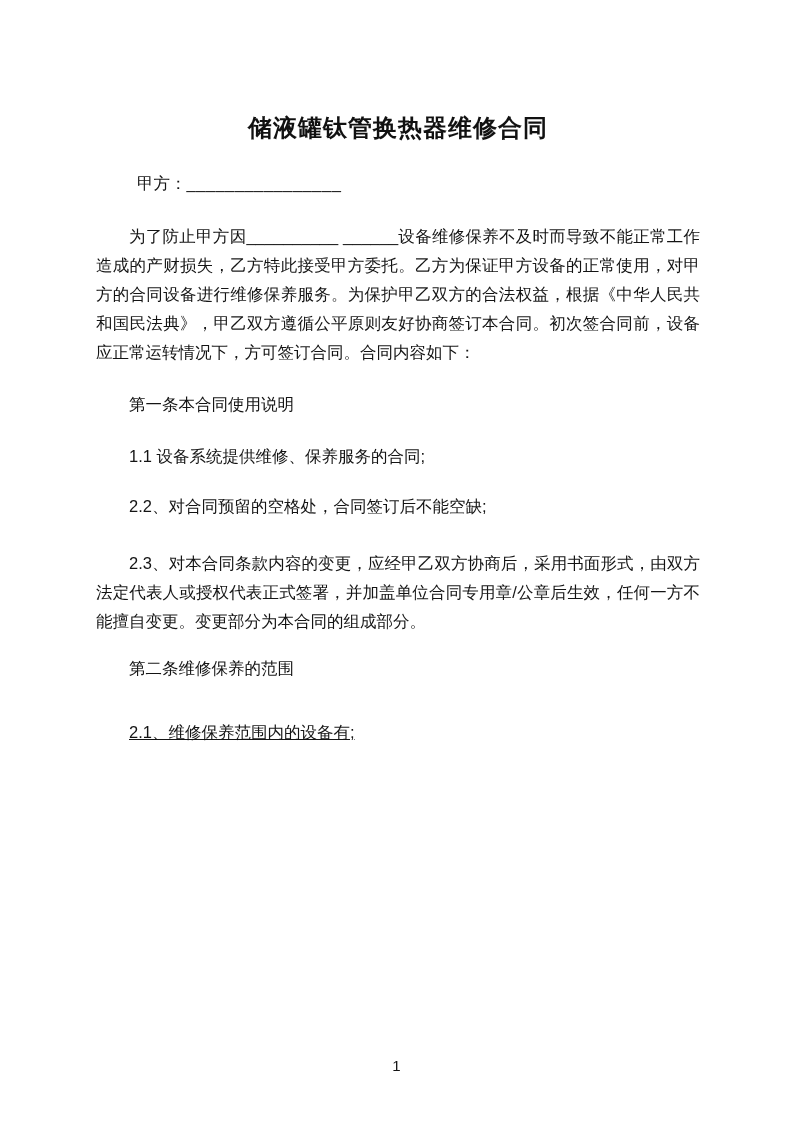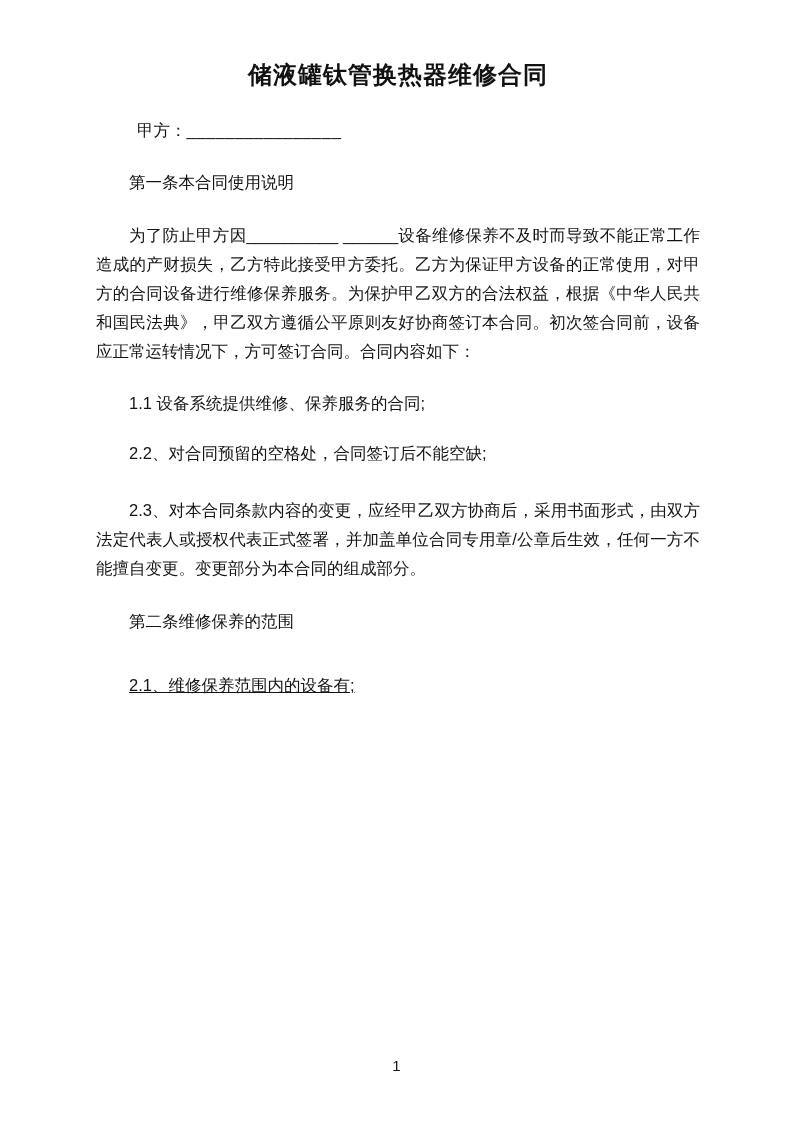--- a/index.html
+++ b/index.html
@@ -6,60 +6,60 @@
   .page {
     width:793px; height:1122px;
     background:#ffffff; color:#141414;
     font-family:"Liberation Sans","DejaVu Sans",sans-serif;
     font-size:16.5px; line-height:29px;
     padding:0 93px 0 96px;
     box-sizing:border-box;
     position:relative; overflow:hidden;
   }
   .doc-title {
-    margin:0; padding-top:59px;
+    margin:0; padding-top:112px;
     font-size:24px; font-weight:bold;
     line-height:32px; text-align:center;
     letter-spacing:1px; color:#111;
   }
   .party-row { margin:25px 0 0 41px; white-space:nowrap; }
   .party-row.first { }
   .blank-line { letter-spacing:0.5px; }
   .para {
     margin:24px 0 0 0;
     text-indent:33px;
     text-align:justify;
     word-break:break-all;
   }
   .para.heading { text-align:left; }
   .m23 { margin-top:23px; }
   .m21 { margin-top:21px; }
   .m28 { margin-top:28px; }
-  .m18 { margin-top:24px; }
+  .m18 { margin-top:18px; }
   .m22 { margin-top:35px;text-decoration:underline; }
   .page-number {
     position:absolute; left:0; right:0; bottom:47px;
     text-align:center; font-size:15px; line-height:18px; color:#141414;
   }
 </style>
 </head>
 <body>
 
 <div class="page">
 
   <h1 class="doc-title">储液罐钛管换热器维修合同</h1>
 
   <div class="party-row first">
     <span>甲方：</span><span class="blank-line">________________</span>
   </div>
 
 
+  <p class="para">为了防止甲方因__________ ______设备维修保养不及时而导致不能正常工作造成的产财损失，乙方特此接受甲方委托。乙方为保证甲方设备的正常使用，对甲方的合同设备进行维修保养服务。为保护甲乙双方的合法权益，根据《中华人民共和国民法典》，甲乙双方遵循公平原则友好协商签订本合同。初次签合同前，设备应正常运转情况下，方可签订合同。合同内容如下：</p>
+
   <p class="para heading m23">第一条本合同使用说明</p>
-
-  <p class="para">为了防止甲方因__________ ______设备维修保养不及时而导致不能正常工作造成的产财损失，乙方特此接受甲方委托。乙方为保证甲方设备的正常使用，对甲方的合同设备进行维修保养服务。为保护甲乙双方的合法权益，根据《中华人民共和国民法典》，甲乙双方遵循公平原则友好协商签订本合同。初次签合同前，设备应正常运转情况下，方可签订合同。合同内容如下：</p>
 
   <p class="para m23">1.1 设备系统提供维修、保养服务的合同;</p>
 
   <p class="para m21">2.2、对合同预留的空格处，合同签订后不能空缺;</p>
 
   <p class="para m28">2.3、对本合同条款内容的变更，应经甲乙双方协商后，采用书面形式，由双方法定代表人或授权代表正式签署，并加盖单位合同专用章/公章后生效，任何一方不能擅自变更。变更部分为本合同的组成部分。</p>
 
   <p class="para heading m18">第二条维修保养的范围</p>
 
 

